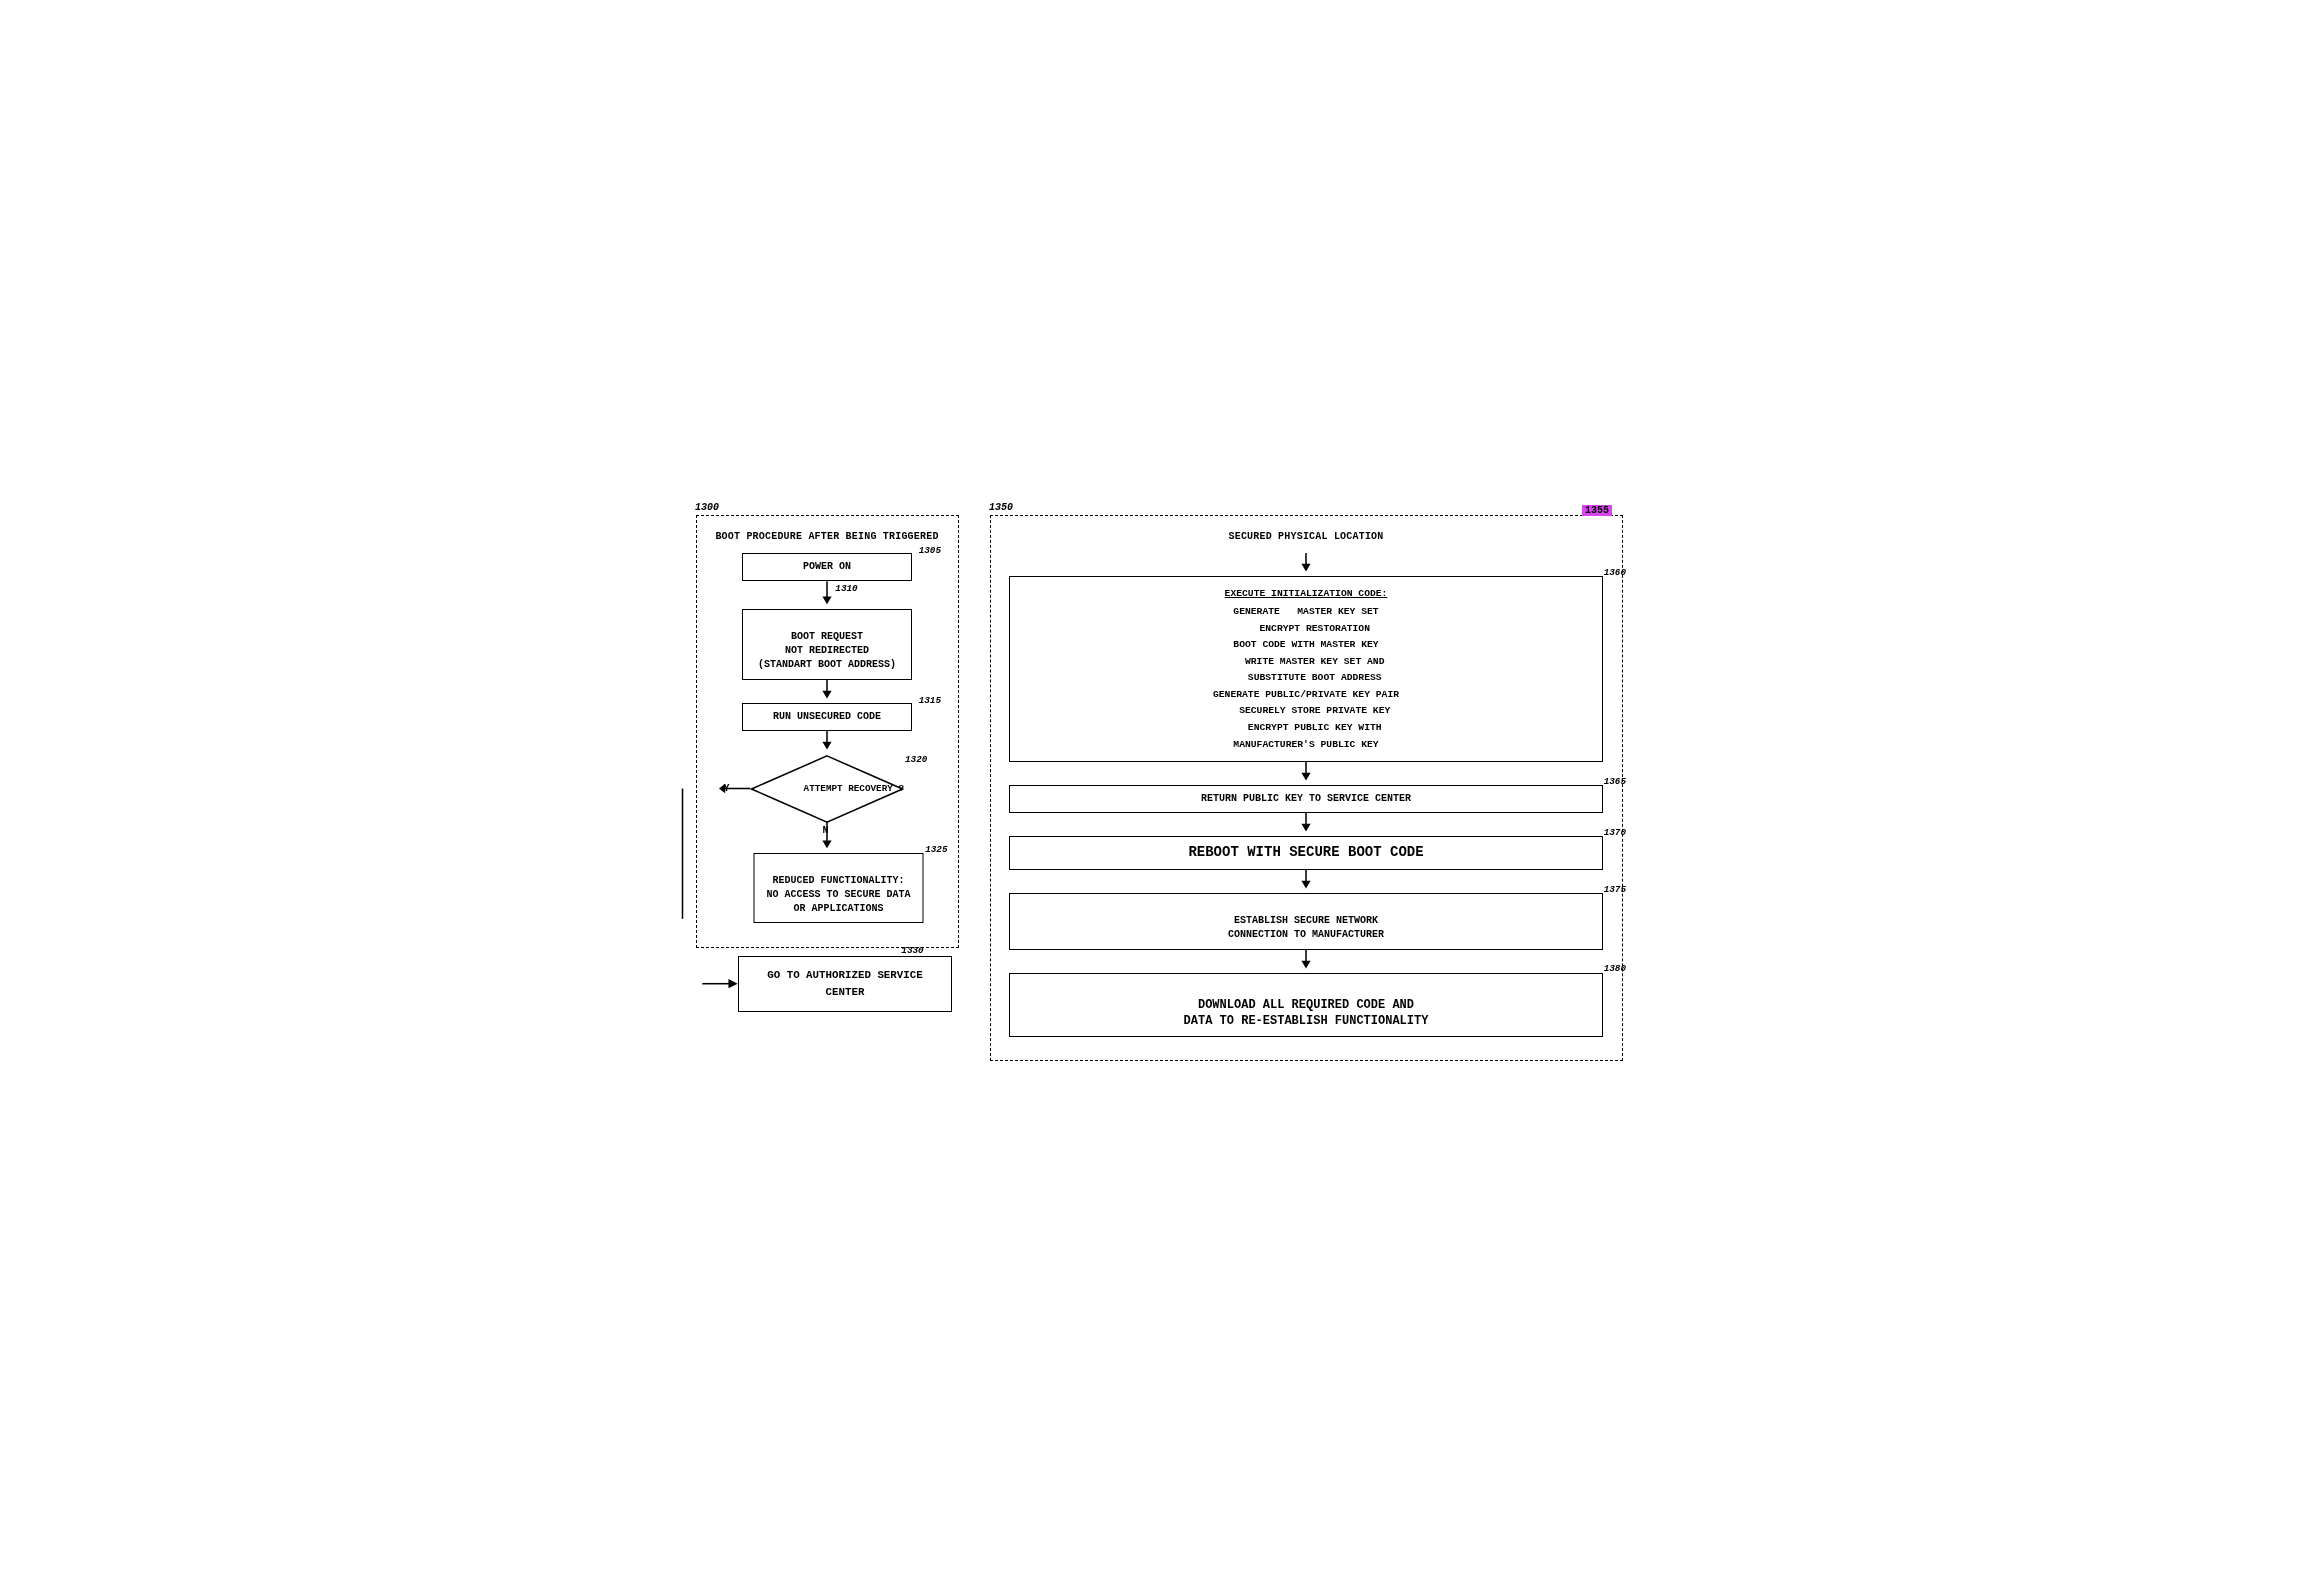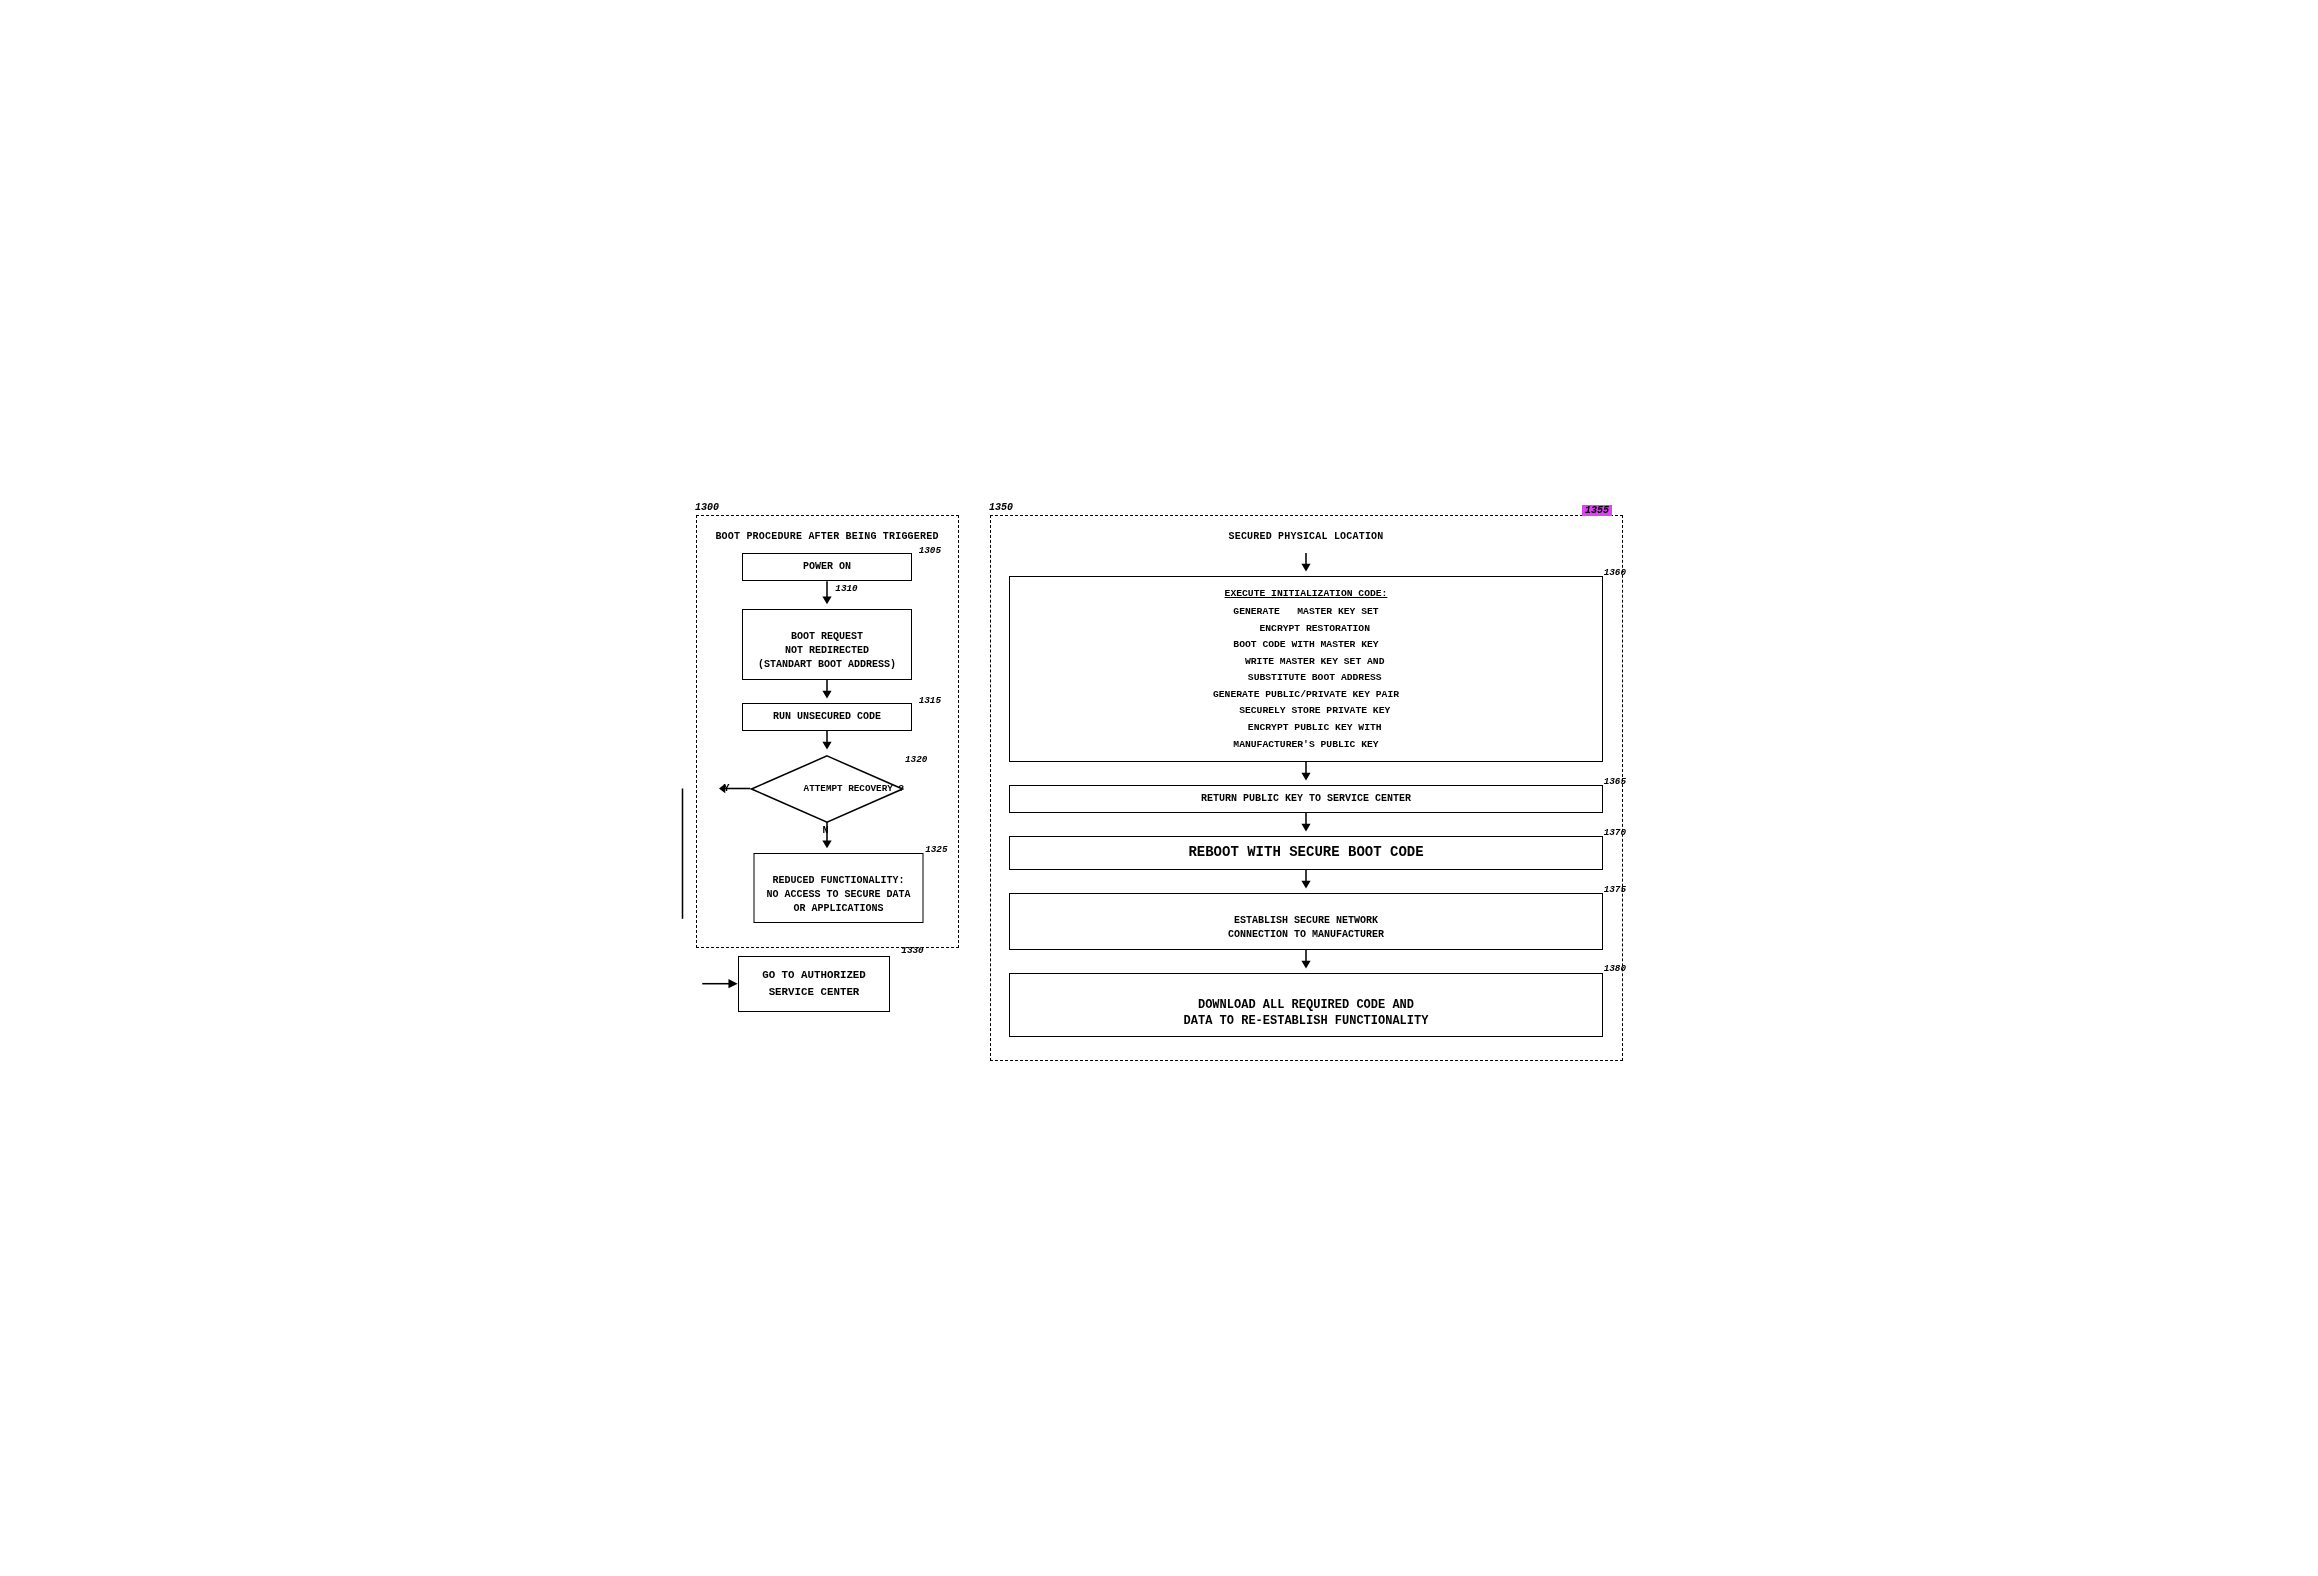--- a/index.html
+++ b/index.html
@@ -49,21 +49,20 @@
       font-weight: bold;
       background: #fff;
       padding: 0 3.1px;
     }
 
     .corner-number {
       position: absolute;
       top: -10.8px;
       right: 9.3px;
       font-size: 10px;
-      font-style: italic;
       font-weight: bold;
       background: #d946ef;
       padding: 0 3.1px;
     }
 
     
     .flow-box {
       border: 1.5px solid #000;
       padding: 6.2px 10.8px;
       text-align: center;
@@ -107,21 +106,21 @@
       width: 100%;
     }
 
     .bottom-box {
       border: 1.5px solid #000;
       padding: 10.8px 15.4px;
       text-align: center;
       font-size: 10.8px;
       font-weight: bold;
       background: #fff;
-      width: 152px;
+      width: 214px;
       line-height: 1.5;
     }
 
     .panel-title {
       text-align: center;
       font-size: 10px;
       font-weight: bold;
       letter-spacing: 0.2px;
       margin-bottom: 10.8px;
     }

